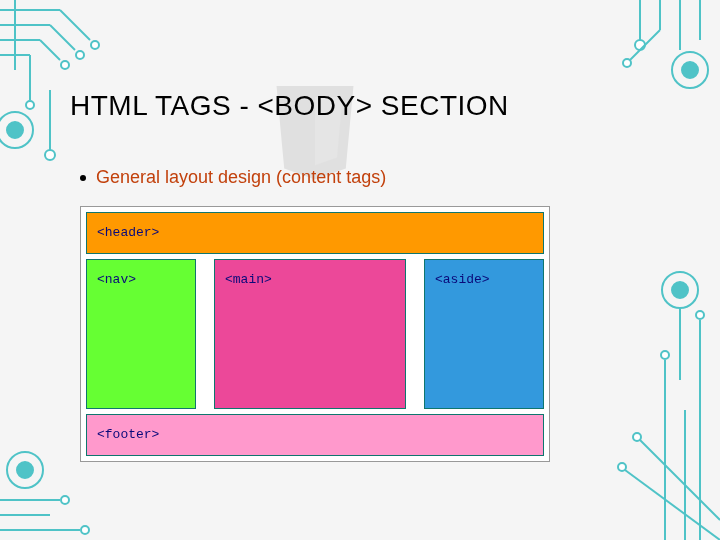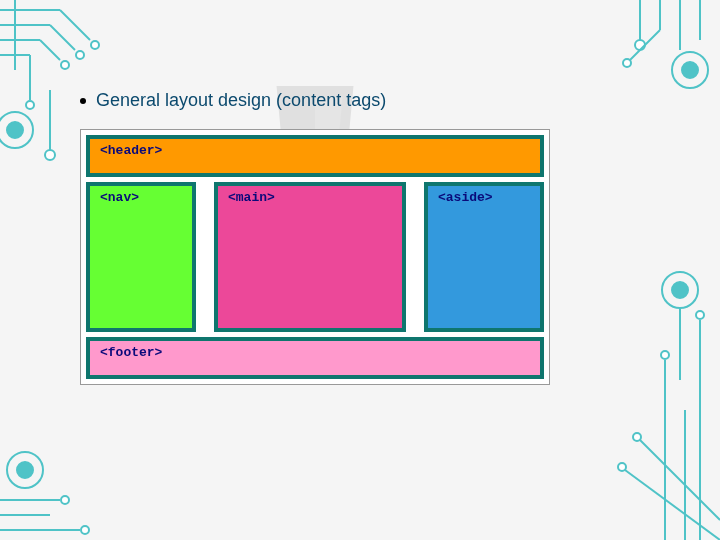--- a/index.html
+++ b/index.html
@@ -51,36 +51,36 @@
     }
     .bullet-dot {
       width: 6px;
       height: 6px;
       background: #000;
       border-radius: 50%;
       margin-right: 10px;
     }
     .bullet-text {
       font-size: 18px;
-      color: #0c4a6e;
+      color: #c2410c;
     }
     .layout-diagram {
       width: 470px;
       margin-left: 10px;
       border: 1px solid #999;
       background: #fff;
       padding: 5px;
     }
     .box {
       font-family: "Courier New", monospace;
       font-size: 13px;
-      font-weight: bold;
+      font-weight: normal;
       color: #0a0a7a;
-      padding: 4px 10px;
-      border: 4px solid #0f766e;
+      padding: 12px 10px;
+      border: 1px solid #0f766e;
     }
     .header-box {
       background: #ff9900;
       height: 42px;
       margin-bottom: 5px;
     }
     .middle-row {
       display: flex;
       gap: 18px;
       margin-bottom: 5px;
@@ -179,20 +179,21 @@
     <line x1="115" y1="150" x2="115" y2="280"></line>
   </g>
 </svg>
 
 <svg class="watermark" viewBox="0 0 100 100">
   <path d="M15 10 L22 85 L50 95 L78 85 L85 10 Z" fill="#000"></path>
   <path d="M50 20 L75 20 L70 75 L50 82 Z" fill="#333"></path>
 </svg>
 
 <div class="content">
+  <h1 class="title">HTML TAGS - &lt;BODY&gt; SECTION</h1>
 
   <div class="bullet-row">
     <span class="bullet-dot"></span>
     <span class="bullet-text">General layout design (content tags)</span>
   </div>
 
   <div class="layout-diagram">
     <div class="box header-box">&lt;header&gt;</div>
     <div class="middle-row">
       <div class="box nav-box">&lt;nav&gt;</div>

